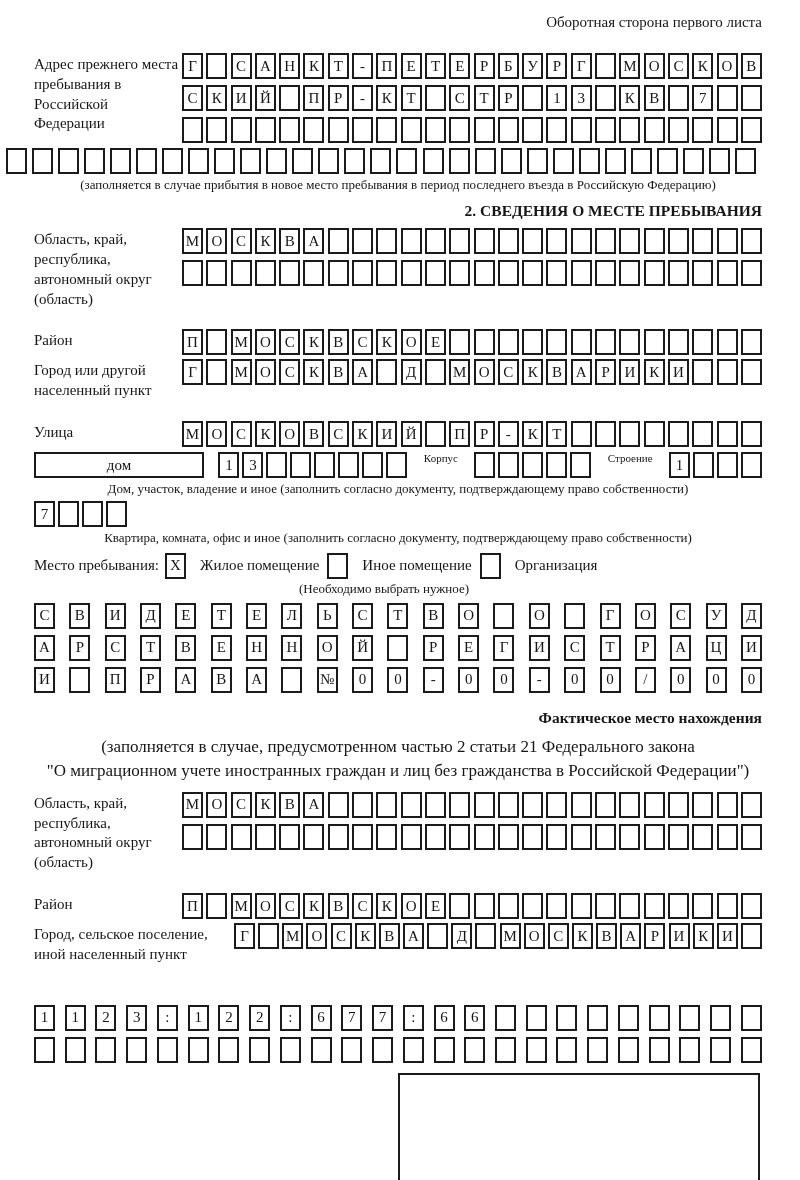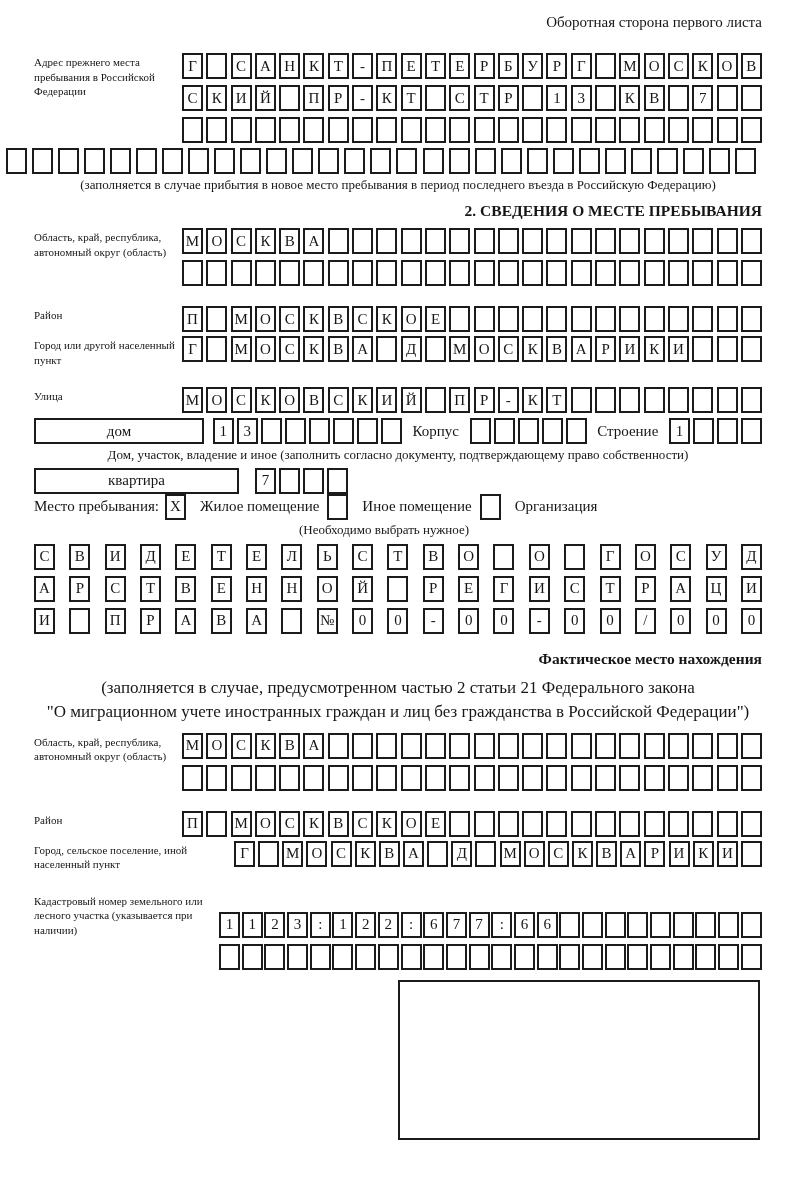--- a/index.html
+++ b/index.html
@@ -4,42 +4,42 @@
 <style>
   html,body{margin:0;padding:0;background:#ffffff;}
   body{
     width:800px;height:1180px;
     font-family:"Liberation Serif","DejaVu Serif",serif;
     color:#161616;position:relative;overflow:hidden;
   }
   .page{padding:14px 38px 0 34px;}
   .top-note{text-align:right;font-size:15px;margin-bottom:22px;}
   .row{display:flex;align-items:flex-start;}
-  .row-label{width:148px;flex-shrink:0;font-size:11px;line-height:1.32;padding-top:2px;}
+  .row-label{width:148px;flex-shrink:0;font-size:15px;line-height:1.32;padding-top:2px;}
   .row-label.w200{width:200px;}
   .row-label.w185{width:185px;}
   .rows-col{flex:1;display:flex;flex-direction:column;gap:6px;min-width:0;}
   .cells{display:flex;justify-content:space-between;flex:1;min-width:0;}
   .cell{
     width:21px;height:26px;box-sizing:border-box;border:2px solid #1b1b1b;
     display:inline-flex;align-items:center;justify-content:center;
     font-size:15px;flex-shrink:0;background:#fff;line-height:1;
   }
   .full-row{margin-left:-28px;width:750px;display:flex;justify-content:space-between;margin-top:5px;}
   .caption{font-size:13px;text-align:center;margin-top:3px;line-height:1.25;}
   .sec-title{font-size:15.5px;font-weight:bold;text-align:right;margin:9px 0 8px 0;}.mt4{margin-top:4px;}.mt6{margin-top:20px;}.mt8{margin-top:8px;}
-  .house-row{display:flex;align-items:center;justify-content:space-between;margin-top:5px;}
+  .house-row{display:flex;justify-content:space-between;margin-top:5px;}
   .named-box{height:26px;box-sizing:border-box;border:2px solid #1b1b1b;display:flex;align-items:center;justify-content:center;font-size:15px;}
   .named-box.dom{width:170px;}
   .named-box.kvart{width:205px;}
   .inline-cells{display:flex;gap:3px;}
-  .inline-label{font-size:15px;white-space:nowrap;padding:0 2px;}
+  .inline-label{font-size:11px;white-space:nowrap;padding:0 2px;}
   .apt-row{display:flex;align-items:center;gap:4px;margin-top:4px;}
   .apt-row .named-box{margin-right:12px;}
-  .stay-row{display:flex;align-items:center;font-size:15px;}
+  .stay-row{display:flex;align-items:center;font-size:15px;margin-top:6px;}
   .stay-row .cell{margin:0 14px 0 8px;}
   .stay-row .cell.first{margin-left:6px;}
   .stay-note{font-size:13px;text-align:center;width:460px;margin:2px 0 0 120px;}
   .doc-block{margin-top:6px;}
   .actual-note{font-size:17px;text-align:center;line-height:1.45;}
   .stamp-box{width:362px;height:160px;box-sizing:border-box;border:2px solid #1b1b1b;margin-left:364px;margin-top:10px;background:#fff;}
 </style>
 </head>
 <body>
 
@@ -337,28 +337,28 @@
     <div class="inline-cells">
         <span class="cell">1</span>
         <span class="cell"></span>
         <span class="cell"></span>
         <span class="cell"></span>
       </div>
   </div>
   <div class="caption">Дом, участок, владение и иное (заполнить согласно документу, подтверждающему право собственности)</div>
 
   <div class="apt-row">
-    <div class="named-box kvart">квартира</div>
     <div class="inline-cells">
         <span class="cell">7</span>
         <span class="cell"></span>
         <span class="cell"></span>
         <span class="cell"></span>
       </div>
   </div>
+  <div class="caption">Квартира, комната, офис и иное (заполнить согласно документу, подтверждающему право собственности)</div>
 
   <div class="stay-row">
     <span>Место пребывания:</span>
     <span class="cell first">X</span>
     <span>Жилое помещение</span>
     <span class="cell"></span>
     <span>Иное помещение</span>
     <span class="cell"></span>
     <span>Организация</span>
   </div>
@@ -552,21 +552,20 @@
         <span class="cell">А</span>
         <span class="cell">Р</span>
         <span class="cell">И</span>
         <span class="cell">К</span>
         <span class="cell">И</span>
         <span class="cell"></span>
       </div>
   </div>
 
   <div class="row mt6">
-    <div class="row-label w185">Кадастровый номер земельного или лесного участка (указывается при наличии)</div>
     <div class="rows-col" style="padding-top:20px;">
       <div class="cells">
           <span class="cell">1</span>
           <span class="cell">1</span>
           <span class="cell">2</span>
           <span class="cell">3</span>
           <span class="cell">:</span>
           <span class="cell">1</span>
           <span class="cell">2</span>
           <span class="cell">2</span>

